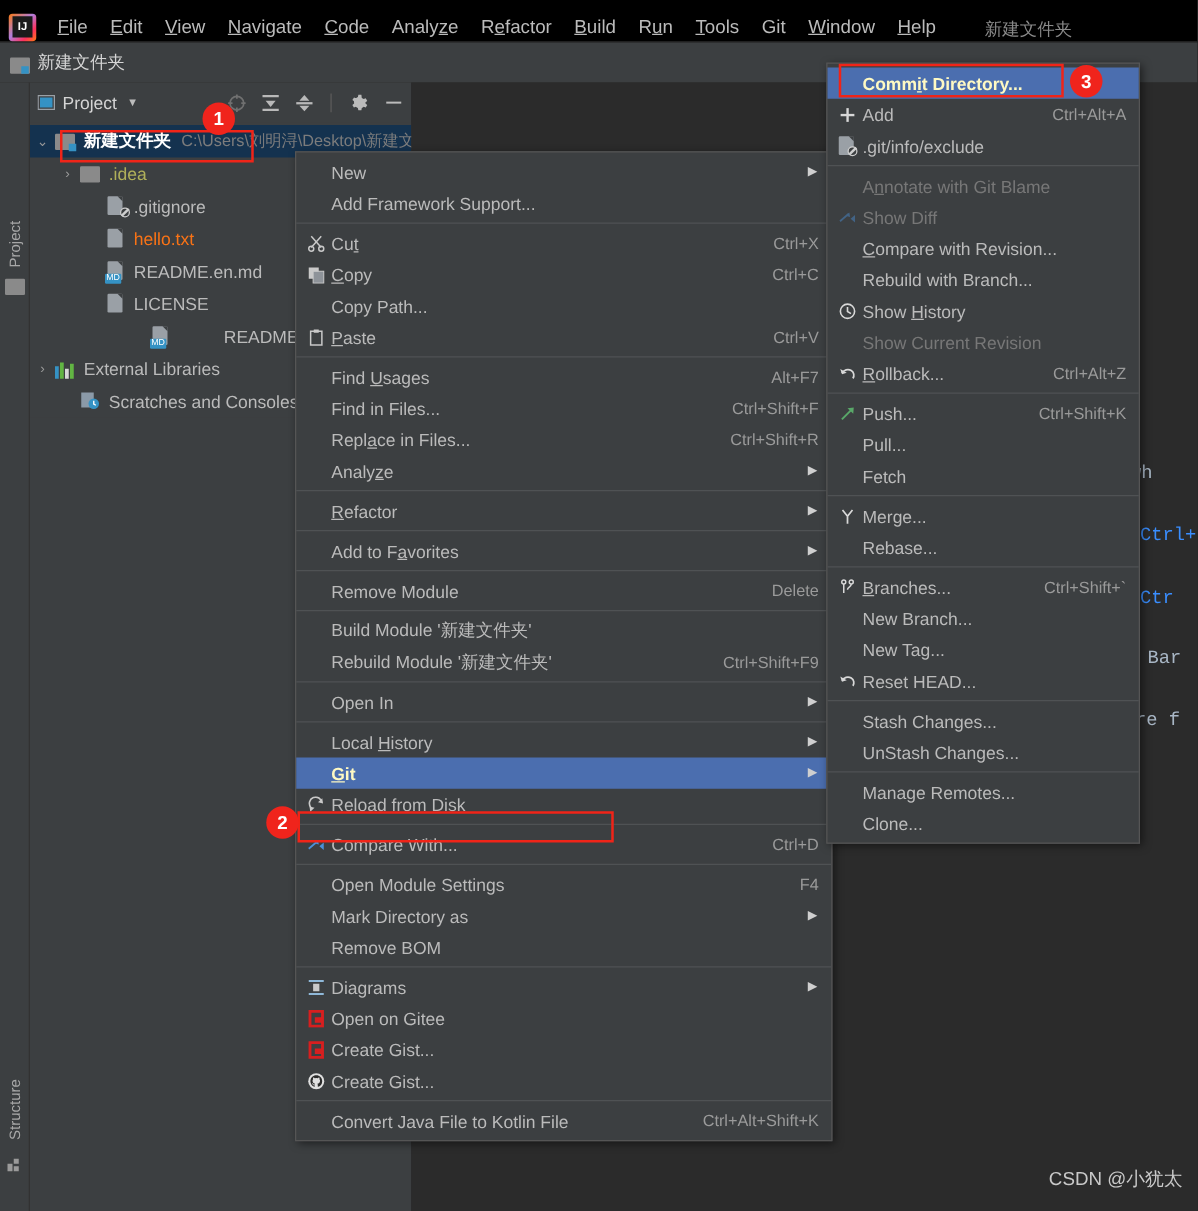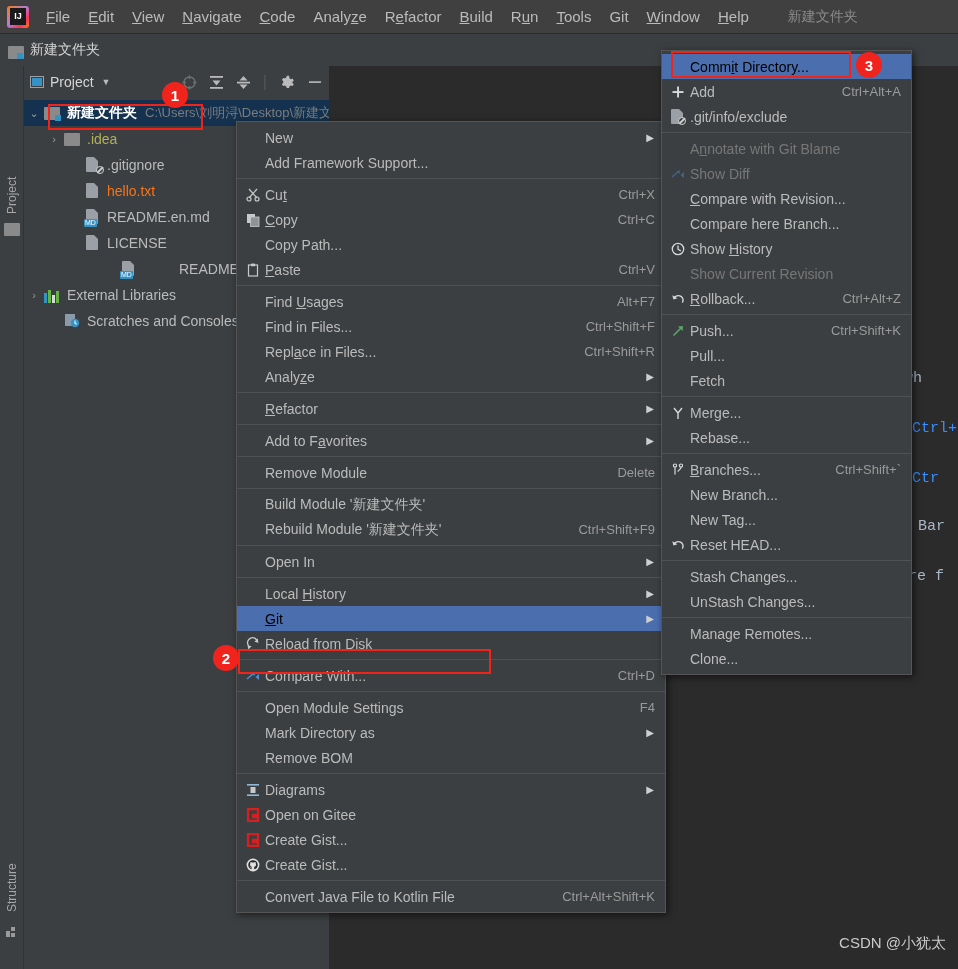--- a/index.html
+++ b/index.html
@@ -7,21 +7,21 @@
     width: 958px; height: 969px;
     background: #2b2b2b;
     font-family: "Liberation Sans", "DejaVu Sans", sans-serif;
     overflow: hidden;
   }
   #root { position: relative; width: 958px; height: 969px; }
 
   
   .menubar {
     position: absolute; left: 0; top: 0; width: 958px; height: 34px;
-    background: #404040; display: flex; align-items: center;
+    background: #000000; display: flex; align-items: flex-end;
     border-bottom: 1px solid #2b2b2b;
   }
   .ij-logo {
     width: 22px; height: 22px; margin-left: 7px; margin-right: 8px;
     border-radius: 3px; position: relative; overflow: hidden;
     background: linear-gradient(135deg,#f97a12 0%,#b07ddb 45%,#fe315d 75%,#f97a12 100%);
     flex: 0 0 auto;
   }
   .ij-logo::after {
     content: "IJ"; position: absolute; left: 3px; top: 2px;
@@ -141,21 +141,21 @@
   .mi .mi-ico {
     width: 24px; flex: 0 0 24px; display: flex; align-items: center; justify-content: center;
     font-size: 13px; color: #bbbbbb;
   }
   .mi .mi-text { flex: 1 1 auto; white-space: nowrap; }
   .mi .mi-key { color: #9a9a9a; font-size: 13px; margin-left: 16px; white-space: nowrap; }
   .mi .mi-arrow {
     margin-left: 10px; width: 10px; text-align: center; color: #cfcfcf; font-size: 10px;
   }
   .mi.selected { background: #4b6eaf; color: #ffffff; }
-  .mi.selected .mi-text, .mi.selected .mi-key { color: #000000; }
+  .mi.selected .mi-text, .mi.selected .mi-key { color: #fef9c3; font-weight: bold; }
   .mi.disabled .mi-text { color: #777777; }
   .mi .mn { text-decoration: underline; }
   .msep { height: 1px; background: #4f5254; margin: 3px 0; }
 
   
   .submenu {
     position: absolute; left: 661px; top: 50px; width: 251px;
     background: #3c3f41; border: 1px solid #555555;
     box-shadow: 2px 2px 7px rgba(0,0,0,0.55);
     padding: 3px 0; z-index: 50;
@@ -623,21 +623,21 @@
         </svg>
       </span>
       <span class="mi-text">Show Diff</span>
     </div>
     <div class="mi">
       <span class="mi-ico"></span>
       <span class="mi-text"><span class="mn">C</span>ompare with Revision...</span>
     </div>
     <div class="mi">
       <span class="mi-ico"></span>
-      <span class="mi-text">Compare here Branch...</span>
+      <span class="mi-text">Rebuild with Branch...</span>
     </div>
     <div class="mi">
       <span class="mi-ico">
         <svg width="14" height="14" viewBox="0 0 14 14">
           <circle cx="7" cy="7" r="5.7" fill="none" stroke="#d8d8d8" stroke-width="1.3"></circle>
           <path d="M7 3.5V7.2l2.8 1.7" stroke="#d8d8d8" stroke-width="1.3" fill="none"></path>
         </svg>
       </span>
       <span class="mi-text">Show <span class="mn">H</span>istory</span>
     </div>

